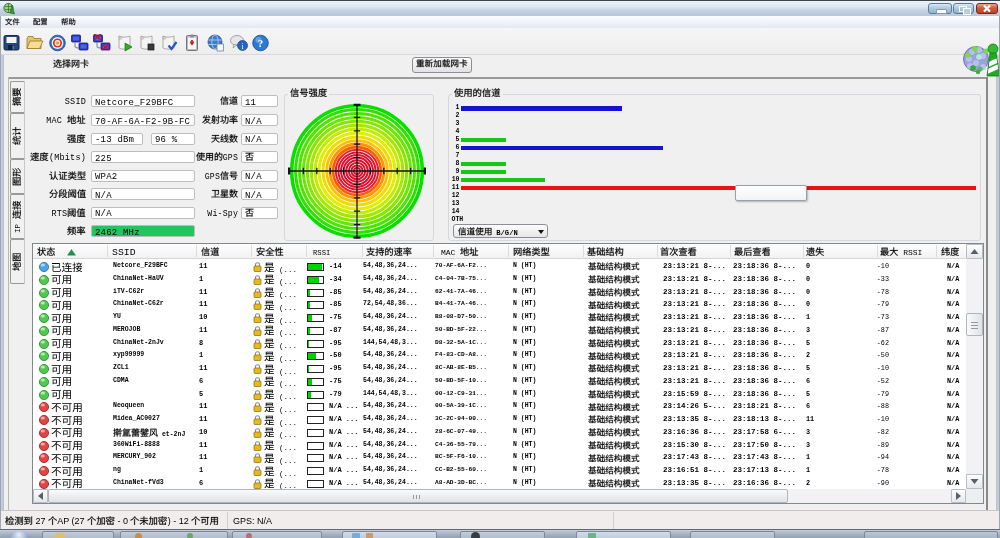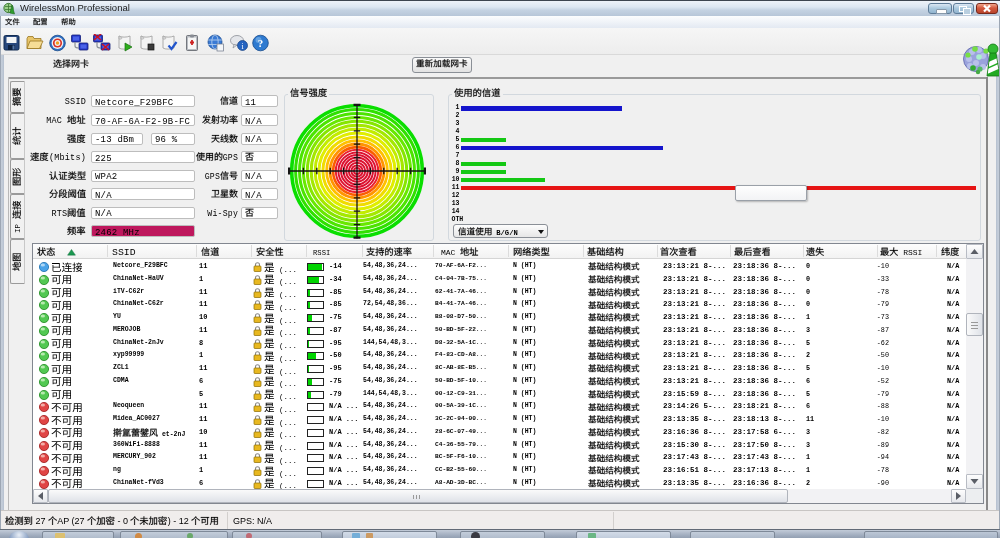--- a/index.html
+++ b/index.html
@@ -103,21 +103,20 @@
   </svg>
 <div id="win">
 <div style="position:absolute;left:0;top:16px;width:4px;height:513px;background:linear-gradient(90deg,#8a94a2,#c7d0dc 40%,#b4bfce)"></div>
 <div style="position:absolute;left:996px;top:16px;width:4px;height:513px;background:linear-gradient(90deg,#b4bfce,#c7d0dc 60%,#8a94a2)"></div>
 <div style="position:absolute;left:0;top:0;width:1000px;height:16px;background:linear-gradient(#eef3f9 0%,#dde7f2 40%,#c4d2e2 62%,#b7c6d8 100%);border-top:1.5px solid #3e4650;box-sizing:border-box"></div>
 <svg style="position:absolute;left:3px;top:2px" width="13" height="13" viewBox="0 0 13 13">
 <circle cx="5.5" cy="6" r="4.6" fill="#9bd18b" stroke="#3c7a34" stroke-width="1"></circle>
 <path d="M2 4.5h7M2 7.5h7M5.5 1.5v9" stroke="#3c7a34" stroke-width="0.8" fill="none"></path>
 <path d="M9 3l2.5 9-4.5-1z" fill="#2e9e2e" stroke="#1c6a1c" stroke-width="0.6"></path>
 </svg>
-<div style="position:absolute;left:20px;top:1px;width:300px;height:14px;font:9.5px Liberation Sans,sans-serif;color:#1c1c1c;line-height:14px">WirelessMon Professional</div>
 <div style="position:absolute;left:928px;top:2.5px;width:24px;height:11px;background:linear-gradient(#dbe7f3,#accadf 45%,#92b4cf);border:1px solid #5e7c98;border-radius:3px;box-sizing:border-box">
       <div style="position:absolute;left:7px;top:5.5px;width:9px;height:3px;background:#fdfdfd;border:0.5px solid #8899aa;border-radius:1px"></div>
     </div>
 <div style="position:absolute;left:953px;top:2.5px;width:21px;height:11px;background:linear-gradient(#dbe7f3,#accadf 45%,#92b4cf);border:1px solid #5e7c98;border-radius:3px;box-sizing:border-box">
       <div style="position:absolute;left:5px;top:2px;width:6px;height:4.5px;border:1.2px solid #fff"></div>
       <div style="position:absolute;left:8.5px;top:4.5px;width:6px;height:4.5px;border:1.2px solid #fff;background:#b9cfe0"></div>
     </div>
 <div style="position:absolute;left:975.5px;top:2.5px;width:22px;height:11px;background:linear-gradient(#f1a58c,#d4593e 45%,#b8442c);border:1px solid #77281a;border-radius:3px;box-sizing:border-box">
       <svg width="20" height="9" viewBox="0 0 20 9" style="position:absolute;left:0;top:0">
         <path d="M7 1.5l6 6M13 1.5l-6 6" stroke="#fff" stroke-width="2.2"></path>
@@ -325,21 +324,21 @@
     </div>
 <div style="position:absolute;left:91px;top:169.5px;width:104px;height:12px;background:#fff;border:1px solid #bdbdbd;border-radius:2px;box-sizing:border-box">
       <div style="position:absolute;left:3px;top:1.5px;font:9px Liberation Mono,monospace;letter-spacing:0.2px;white-space:nowrap">WPA2</div>
     </div>
 <div style="position:absolute;left:91px;top:188.0px;width:104px;height:12px;background:#fff;border:1px solid #bdbdbd;border-radius:2px;box-sizing:border-box">
       <div style="position:absolute;left:3px;top:1.5px;font:9px Liberation Mono,monospace;letter-spacing:0.2px;white-space:nowrap">N/A</div>
     </div>
 <div style="position:absolute;left:91px;top:206.5px;width:104px;height:12px;background:#fff;border:1px solid #bdbdbd;border-radius:2px;box-sizing:border-box">
       <div style="position:absolute;left:3px;top:1.5px;font:9px Liberation Mono,monospace;letter-spacing:0.2px;white-space:nowrap">N/A</div>
     </div>
-<div style="position:absolute;left:91px;top:225.0px;width:104px;height:12px;background:#be185d;border:1px solid #bdbdbd;border-radius:2px;box-sizing:border-box">
+<div style="position:absolute;left:91px;top:225.0px;width:104px;height:12px;background:#22c55e;border:1px solid #bdbdbd;border-radius:2px;box-sizing:border-box">
       <div style="position:absolute;left:3px;top:1.5px;font:9px Liberation Mono,monospace;letter-spacing:0.2px;white-space:nowrap">2462 MHz</div>
     </div>
 <div style="position:absolute;right:762px;top:96.3px;height:10px;line-height:10px;white-space:nowrap"><svg class="z" style="width:18.0px;height:9.0px;vertical-align:-0.12em" viewBox="0 -880 2000 1000" fill="#000" stroke="#000" stroke-width="22">
         <use href="#u4fe1"></use>
         <use href="#u9053" x="1000"></use>
       </svg></div>
 <div style="position:absolute;left:241px;top:95.3px;width:37px;height:12px;background:#fff;border:1px solid #bdbdbd;border-radius:2px;box-sizing:border-box">
       <div style="position:absolute;left:3px;top:1.5px;font:9px Liberation Mono,monospace;letter-spacing:0.2px;white-space:nowrap">11</div>
     </div>
 <div style="position:absolute;right:762px;top:115.0px;height:10px;line-height:10px;white-space:nowrap"><svg class="z" style="width:36.0px;height:9.0px;vertical-align:-0.12em" viewBox="0 -880 4000 1000" fill="#000" stroke="#000" stroke-width="22">

